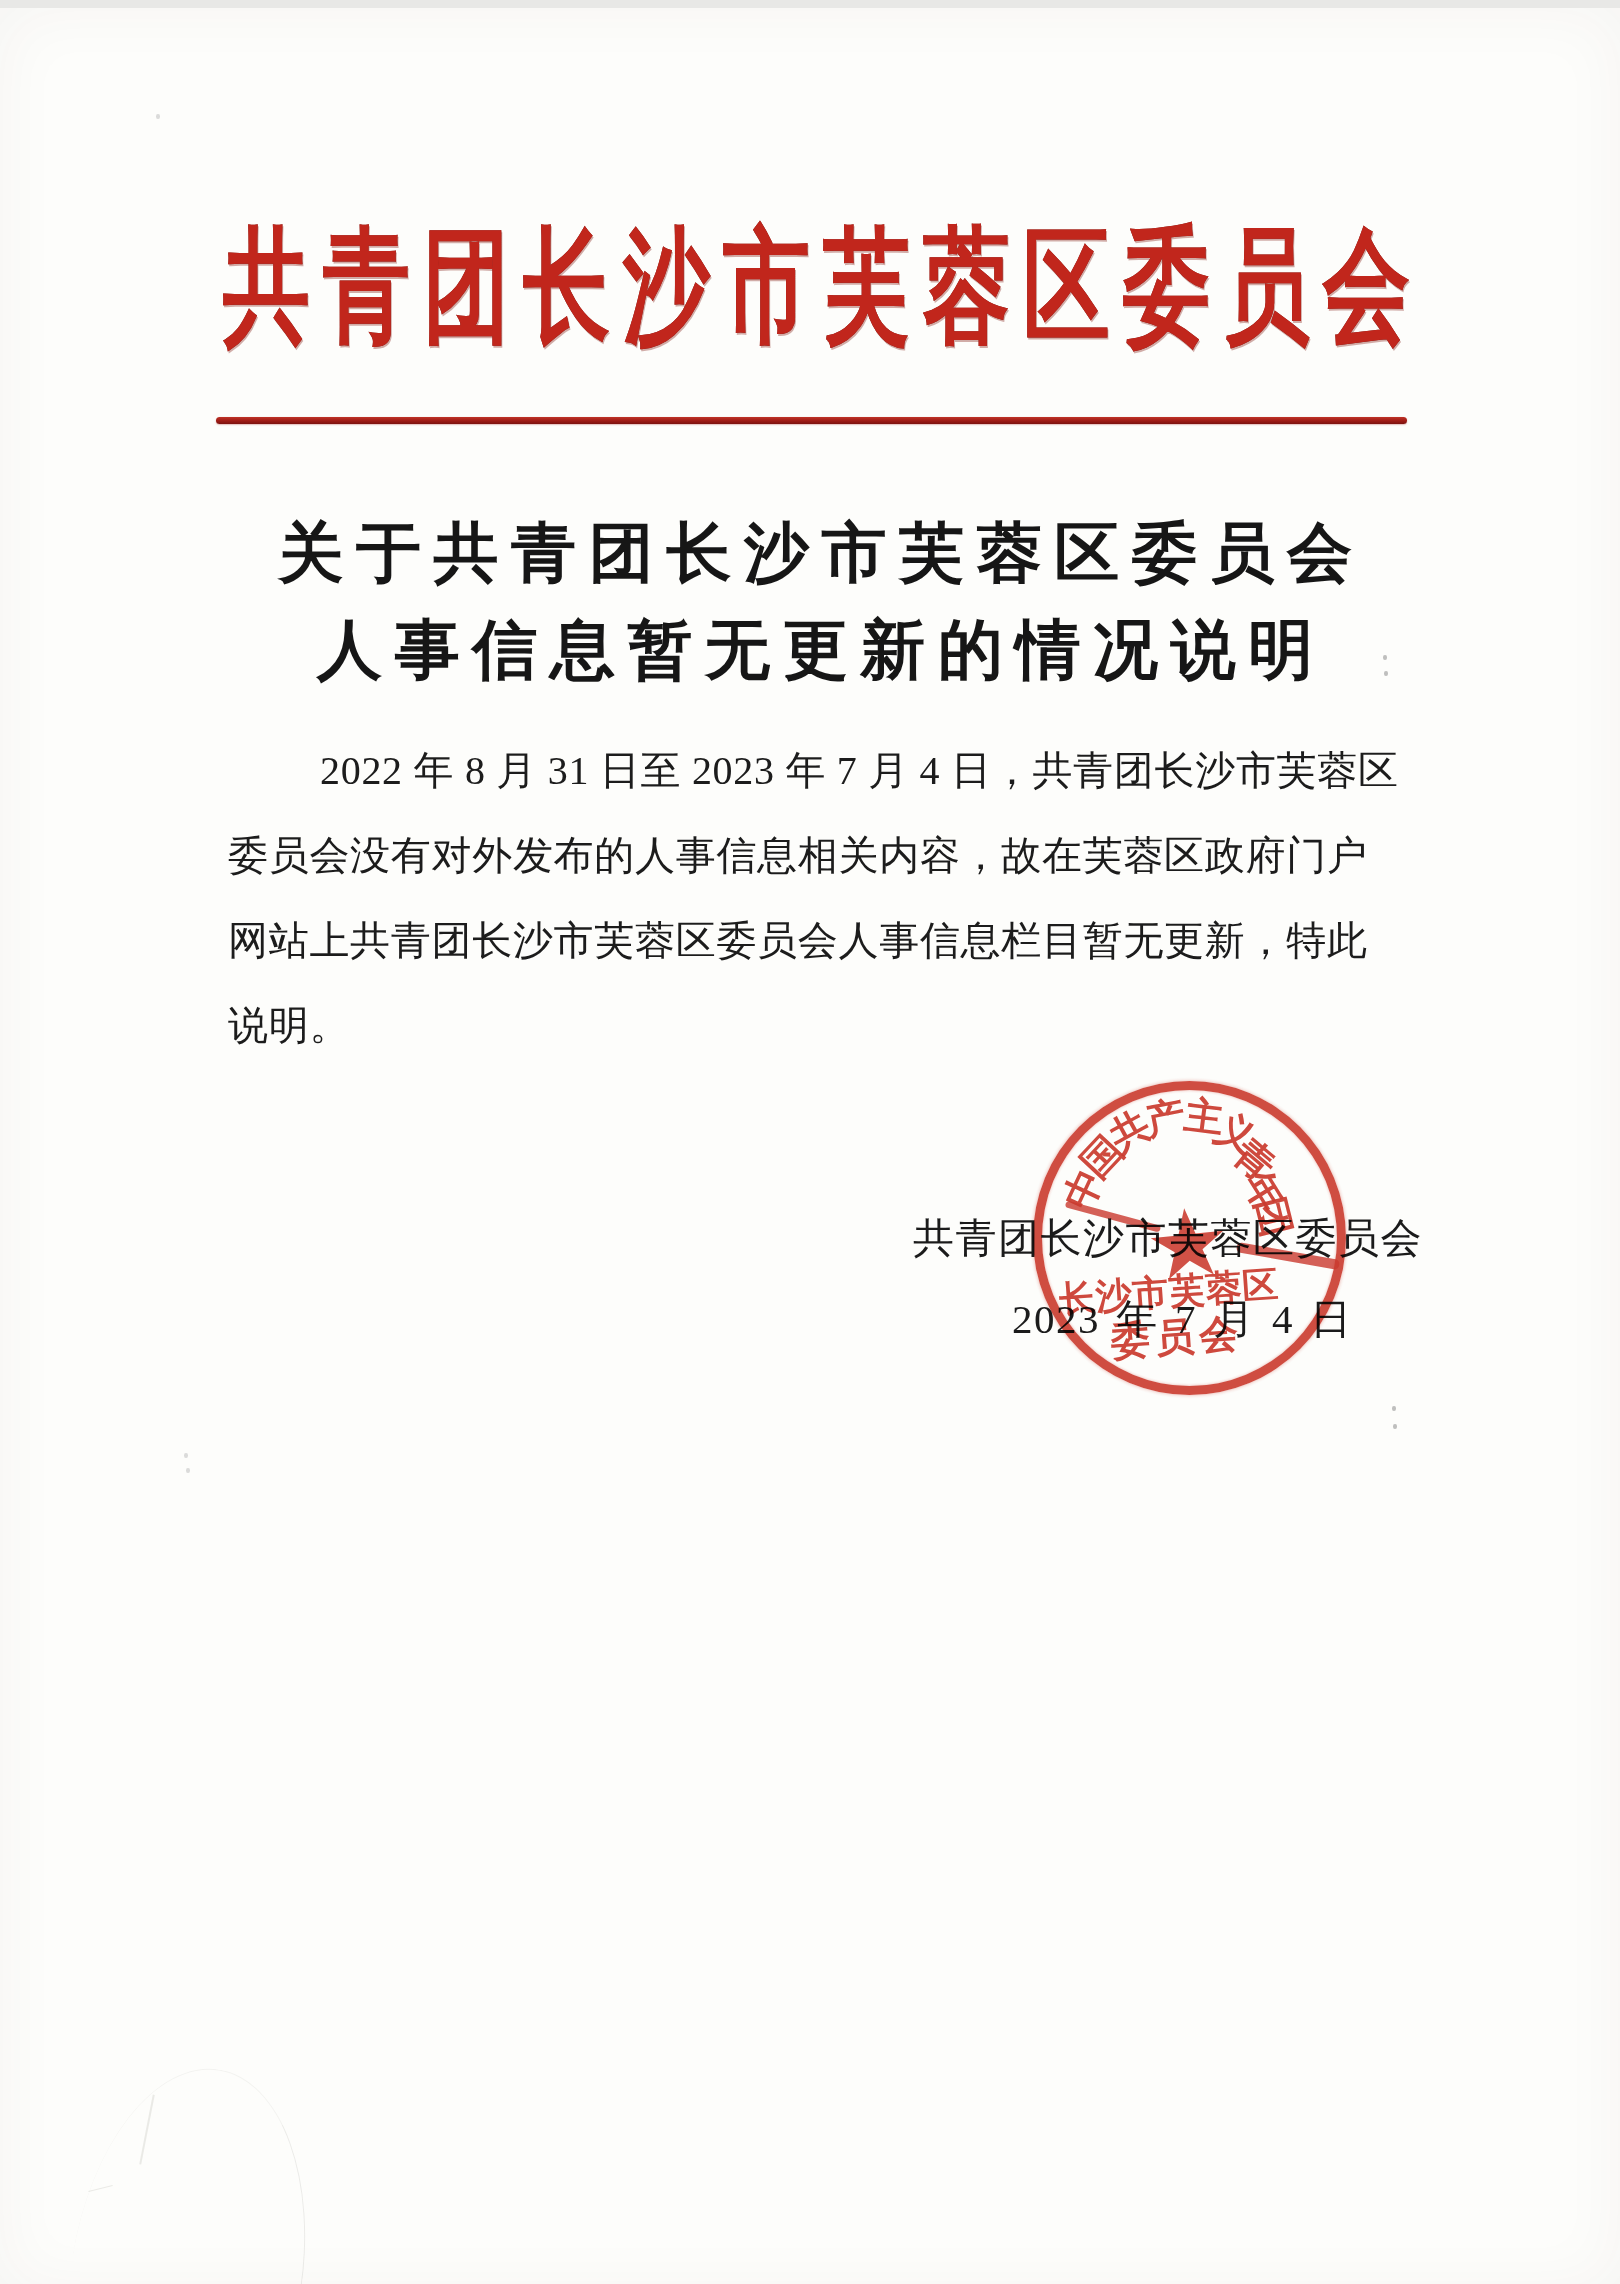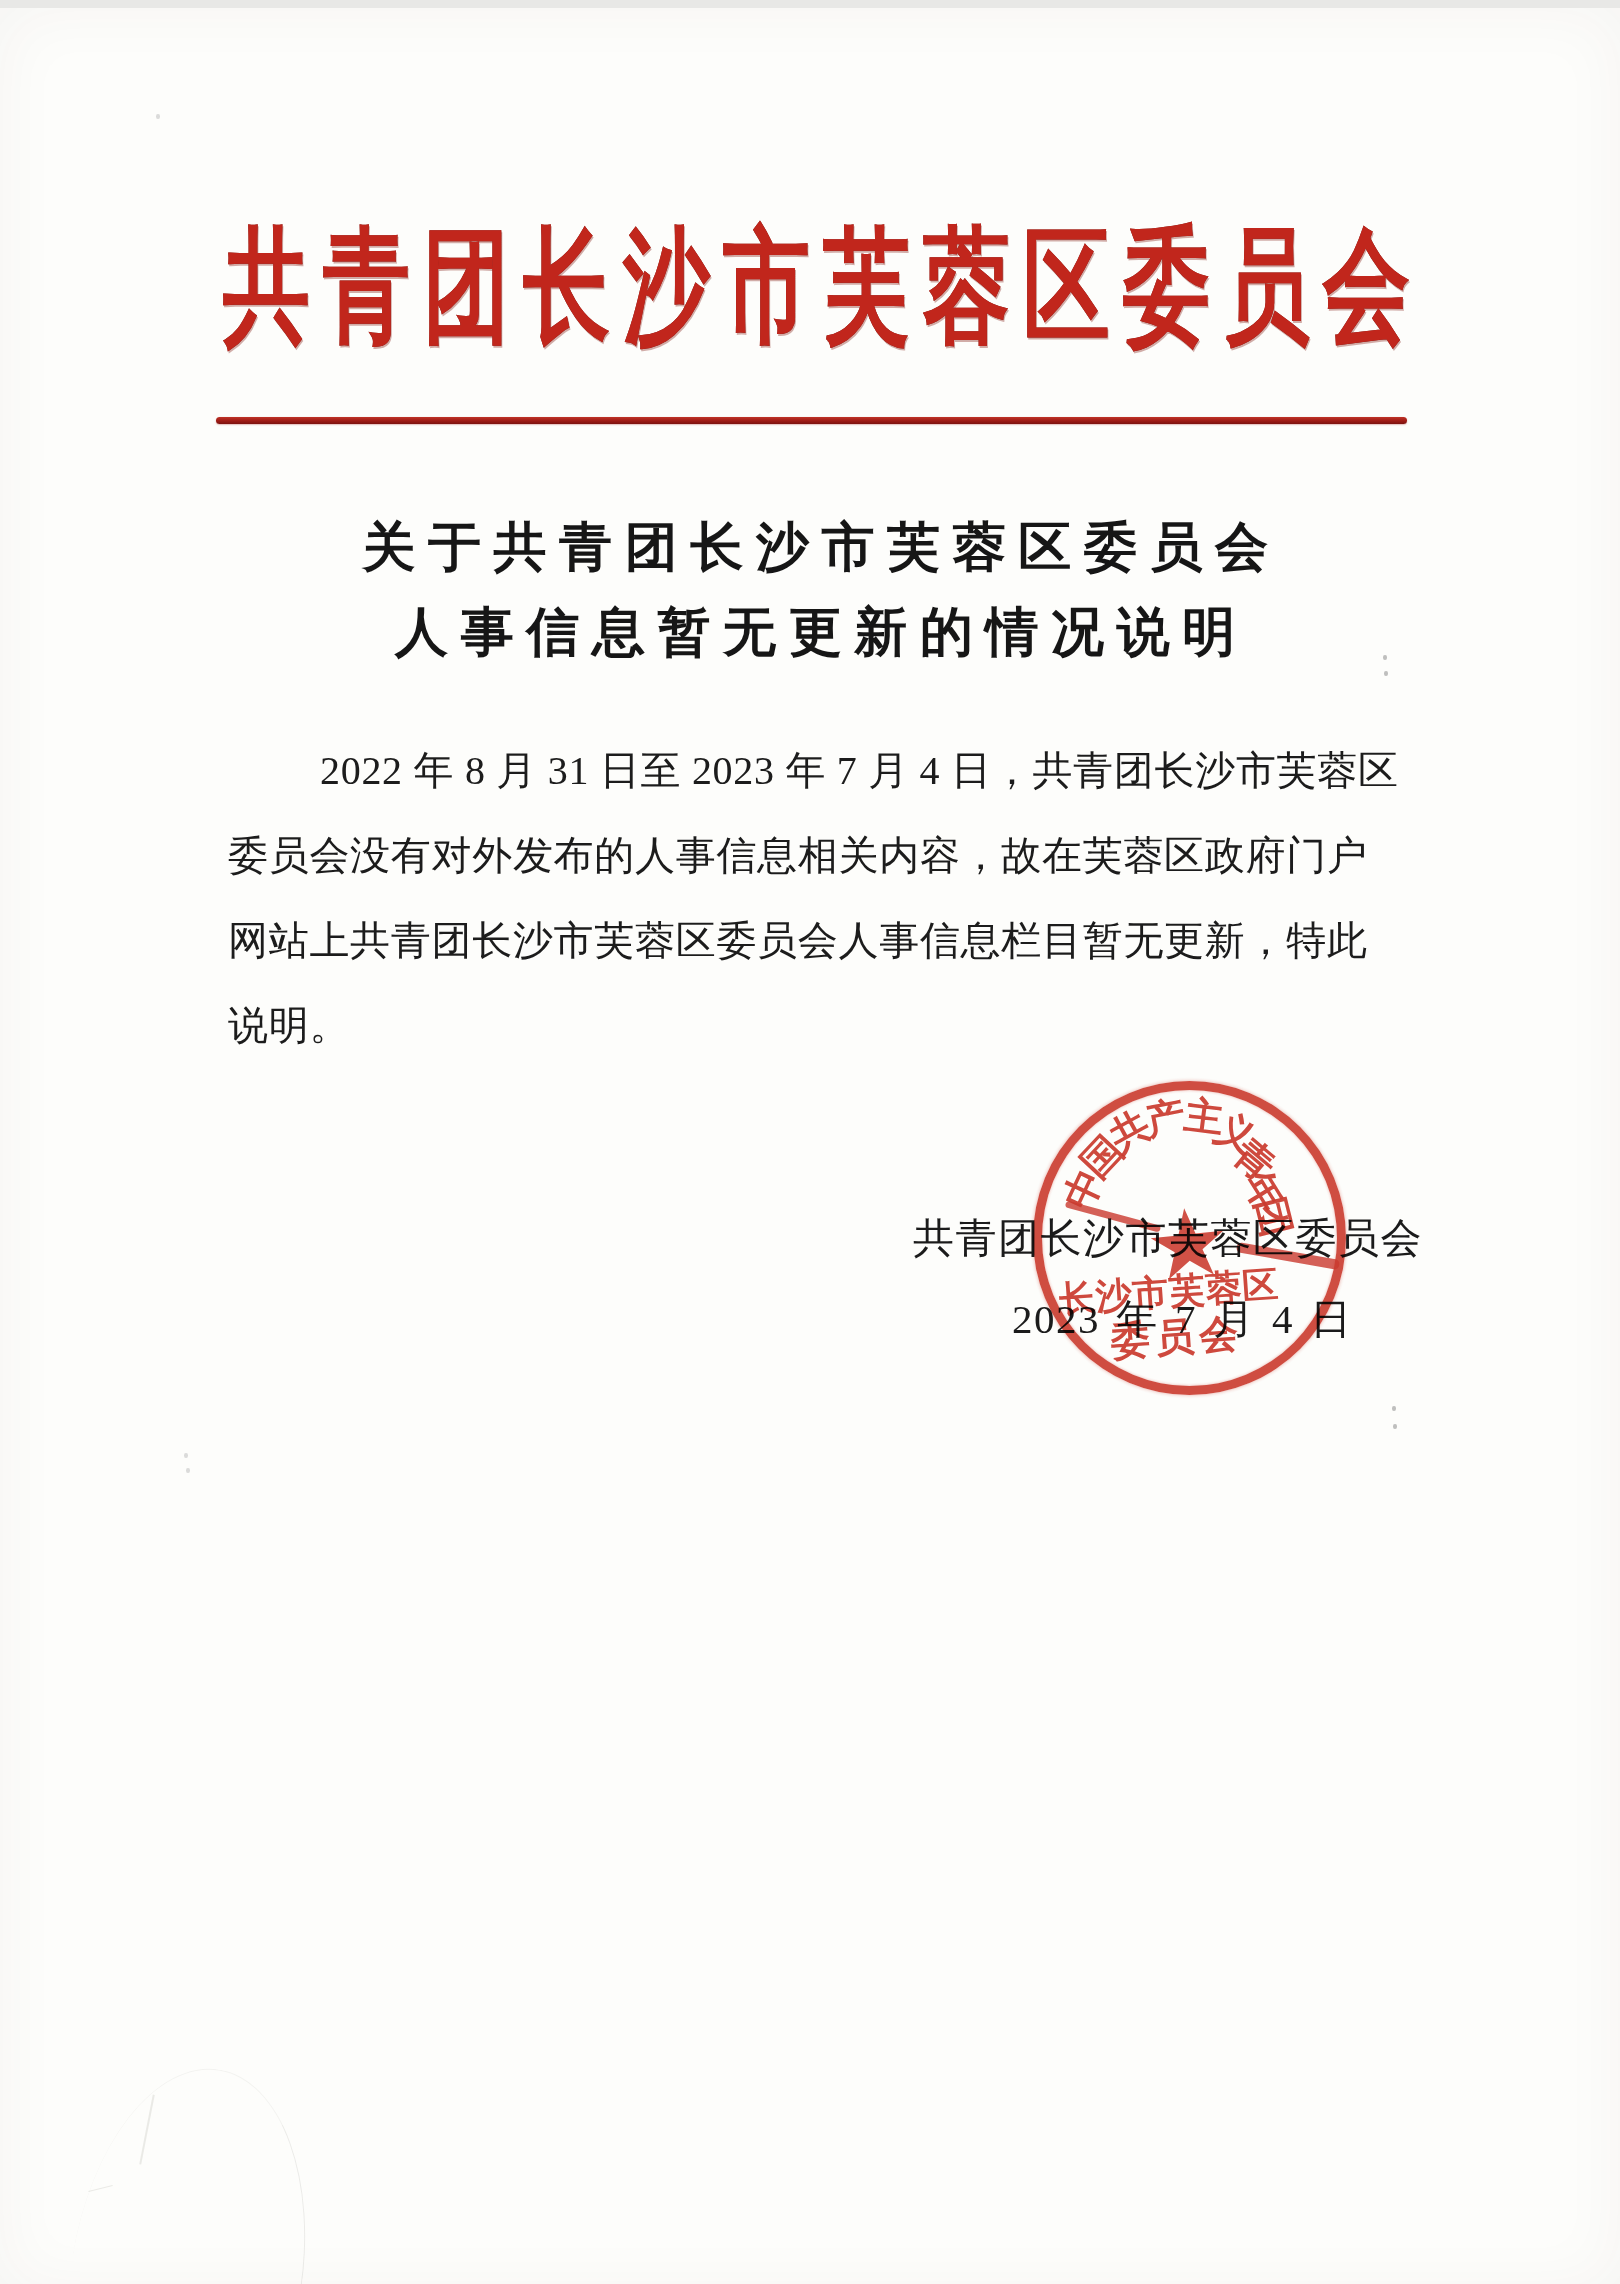--- a/index.html
+++ b/index.html
@@ -45,21 +45,21 @@
     position: absolute;
     left: 0;
     top: 513px;
     width: 1621px;
     box-sizing: border-box;
     padding-left: 22px;
     text-align: center;
     color: var(--text-black, #161616);
   }
   .doc-title .t-line {
-    font-size: 53px;
+    font-size: 65px;
     line-height: 1;
     font-weight: bold;
     letter-spacing: 12.6px;
     white-space: nowrap;
   }
   .doc-title .t-line + .t-line { margin-top: 32px; }
 
   
   .body-line {
     position: absolute;

